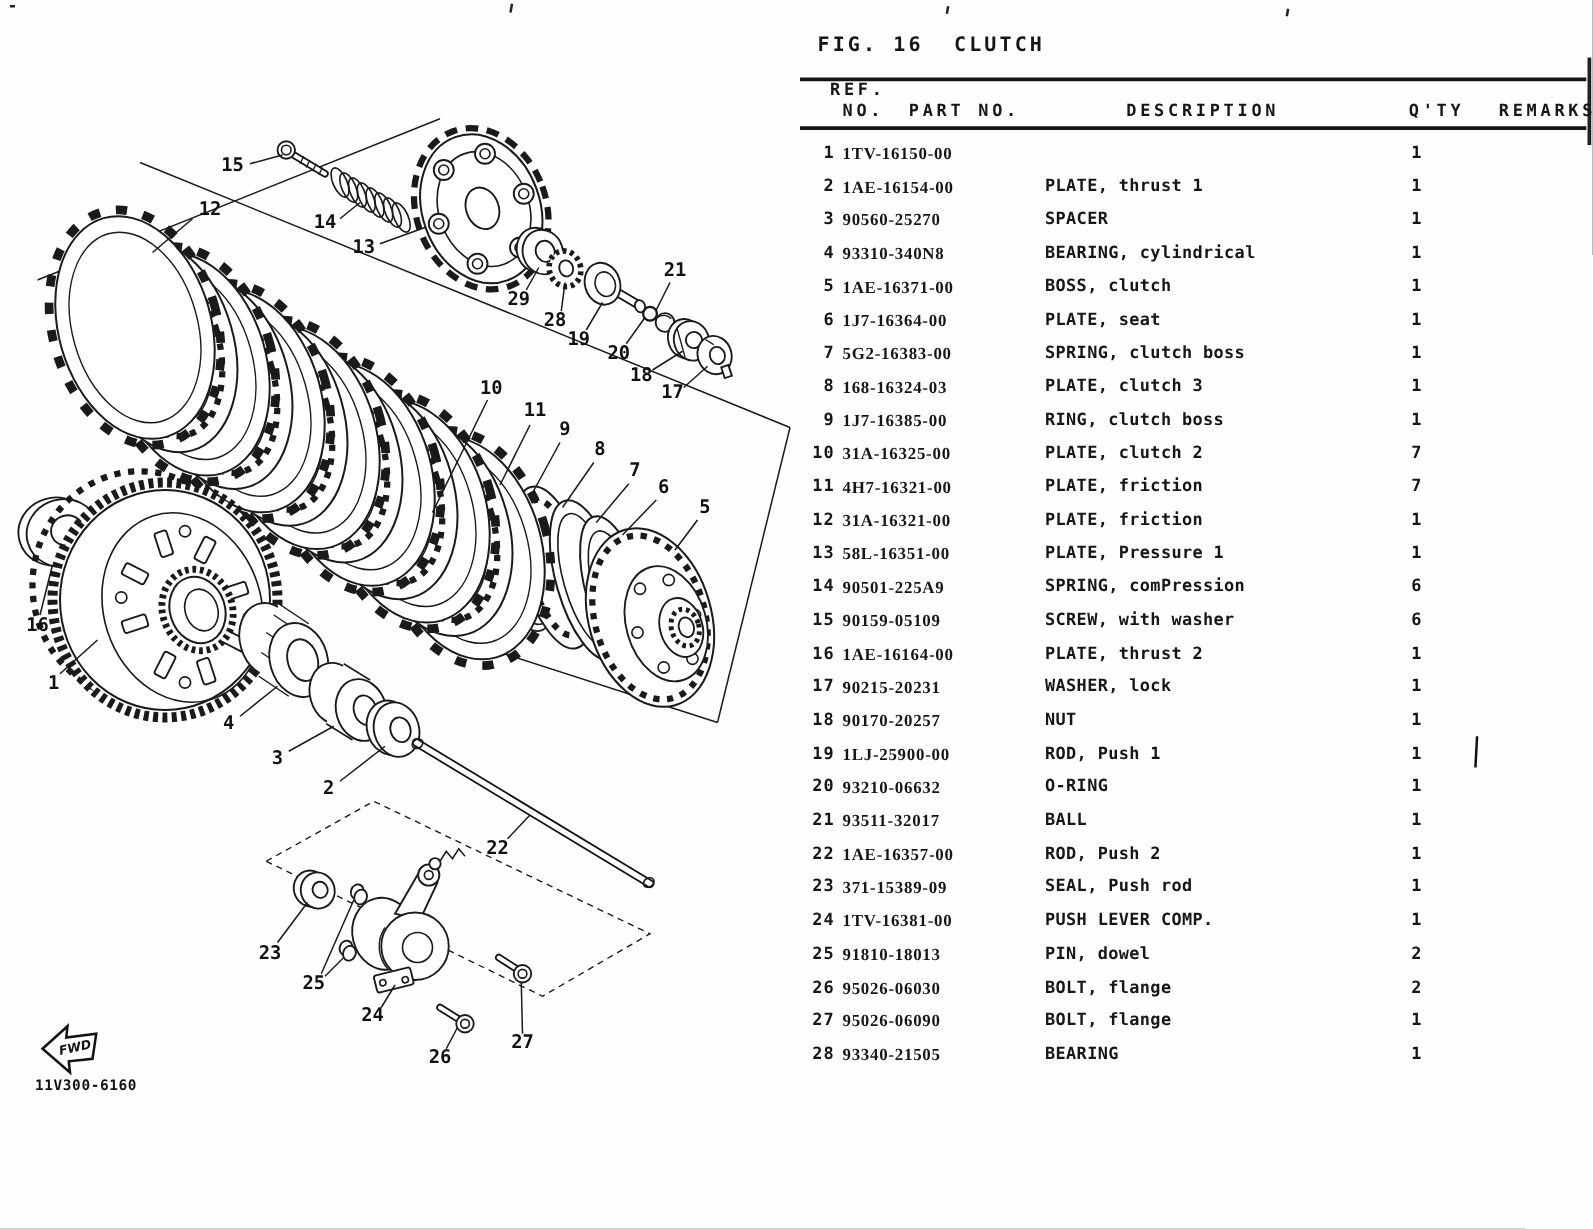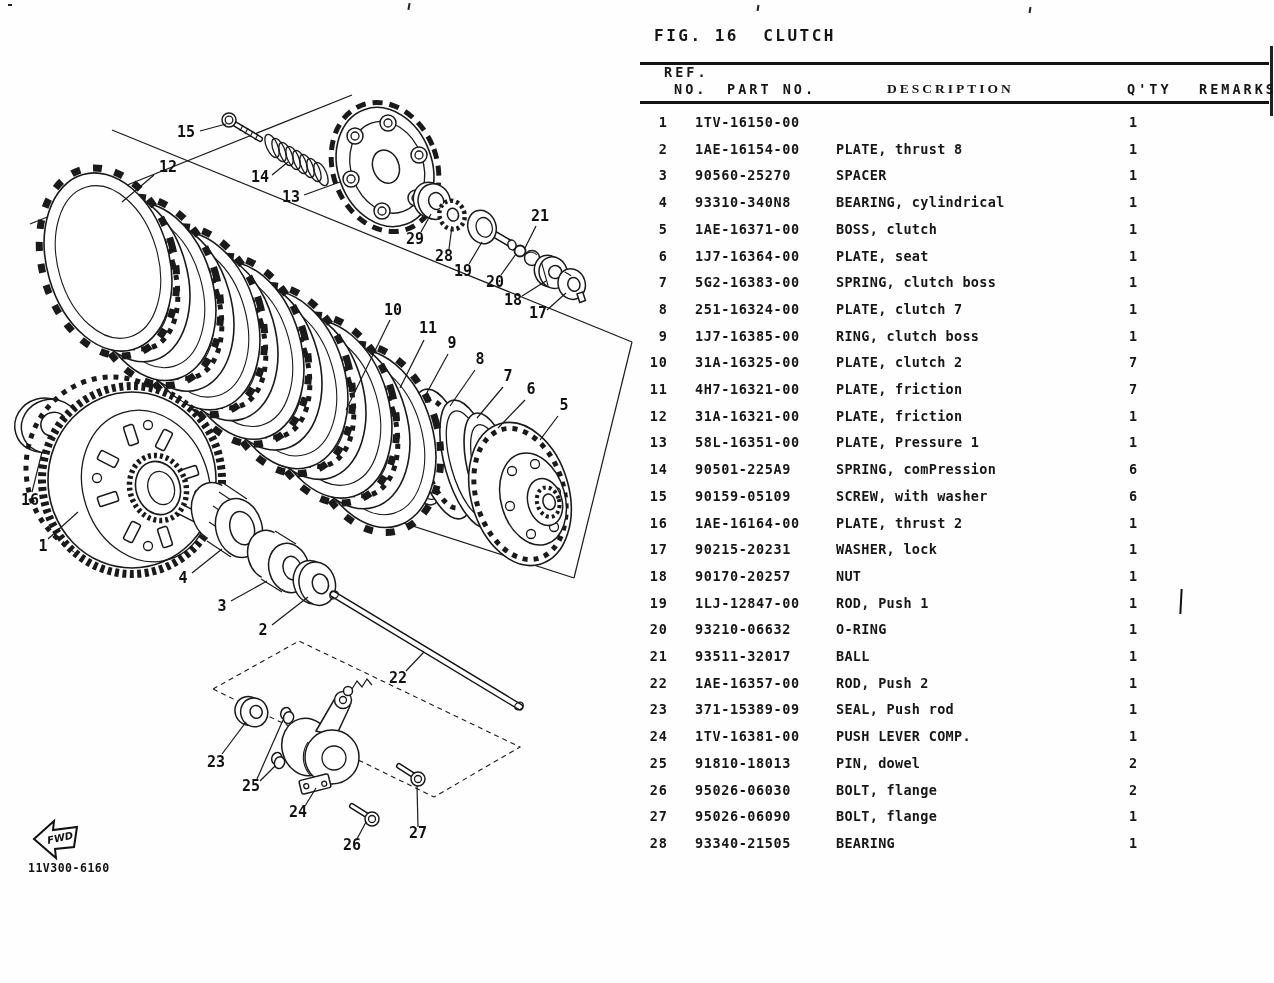--- a/index.html
+++ b/index.html
@@ -14,28 +14,28 @@
   .table-wrap{position:absolute;left:640px;top:0;width:634px;height:838px;}
   .fig-title{position:absolute;left:14px;top:26px;font-size:16px;font-weight:bold;
     letter-spacing:2.5px;white-space:pre;}
   .rule{position:absolute;left:0;width:629px;background:#141414;}
   .rule-1{top:62px;height:3px;}
   .rule-2{top:101px;height:3px;}
   .hdr{position:absolute;font-size:13.5px;font-weight:bold;letter-spacing:3px;white-space:pre;padding-left:21px;}
   .hdr-ref1{left:3px;top:64px;}
   .hdr-ref2{left:13px;top:81px;}
   .hdr-part{left:66px;top:81px;}
-  .hdr-desc{left:226px;top:81px;font-family:Liberation Serif, serif;}
+  .hdr-desc{left:240px;top:81px;}
   .hdr-qty{left:466px;top:81px;}
   .hdr-remarks{left:538px;top:81px;}
   #rows{position:absolute;left:0;top:0;width:634px;}
   .row{position:absolute;left:0;width:634px;height:27px;font-size:13.5px;font-weight:bold;}
   .row span{position:absolute;top:0;line-height:27px;white-space:pre;}
   .c-ref{left:0;width:28px;text-align:right;letter-spacing:1px;}
-  .c-part{left:55px;letter-spacing:0.6px;}
+  .c-part{left:34px;letter-spacing:0.6px;font-family:Liberation Serif, serif;}
   .c-desc{left:196px;letter-spacing:0.3px;}
   .c-qty{left:480px;width:26px;text-align:center;}
   .stray-mark{position:absolute;left:540px;top:589px;width:2px;height:25px;background:#111;transform:rotate(3deg);}
   
   .c9-box{position:absolute;left:567px;top:922px;width:104px;height:46px;border:2px solid #111;}
   .c9-inner{position:absolute;inset:2px;border:4px solid #111;display:flex;align-items:center;justify-content:center;}
   .c9-text{font-family:"Liberation Sans",sans-serif;font-weight:bold;font-size:23px;line-height:1;}
   .c9-text::first-letter{font-size:36px;}
   
   #diagram-svg{position:absolute;left:0;top:0;}
@@ -471,21 +471,21 @@
     <div class="rule rule-2"></div>
     <div id="rows">
         <div class="row" style="top: 109px;">
           <span class="c-ref">1</span>
           <span class="c-part">1TV-16150-00</span>
           <span class="c-qty">1</span>
         </div>
         <div class="row" style="top: 135.7px;">
           <span class="c-ref">2</span>
           <span class="c-part">1AE-16154-00</span>
-          <span class="c-desc">PLATE, thrust 8</span>
+          <span class="c-desc">PLATE, thrust 1</span>
           <span class="c-qty">1</span>
         </div>
         <div class="row" style="top: 162.4px;">
           <span class="c-ref">3</span>
           <span class="c-part">90560-25270</span>
           <span class="c-desc">SPACER</span>
           <span class="c-qty">1</span>
         </div>
         <div class="row" style="top: 189.1px;">
           <span class="c-ref">4</span>
@@ -506,22 +506,22 @@
           <span class="c-qty">1</span>
         </div>
         <div class="row" style="top: 269.2px;">
           <span class="c-ref">7</span>
           <span class="c-part">5G2-16383-00</span>
           <span class="c-desc">SPRING, clutch boss</span>
           <span class="c-qty">1</span>
         </div>
         <div class="row" style="top: 295.9px;">
           <span class="c-ref">8</span>
-          <span class="c-part">251-16324-00</span>
-          <span class="c-desc">PLATE, clutch 7</span>
+          <span class="c-part">168-16324-03</span>
+          <span class="c-desc">PLATE, clutch 3</span>
           <span class="c-qty">1</span>
         </div>
         <div class="row" style="top: 322.6px;">
           <span class="c-ref">9</span>
           <span class="c-part">1J7-16385-00</span>
           <span class="c-desc">RING, clutch boss</span>
           <span class="c-qty">1</span>
         </div>
         <div class="row" style="top: 349.3px;">
           <span class="c-ref">10</span>
@@ -572,21 +572,21 @@
           <span class="c-qty">1</span>
         </div>
         <div class="row" style="top: 562.9px;">
           <span class="c-ref">18</span>
           <span class="c-part">90170-20257</span>
           <span class="c-desc">NUT</span>
           <span class="c-qty">1</span>
         </div>
         <div class="row" style="top: 589.6px;">
           <span class="c-ref">19</span>
-          <span class="c-part">1LJ-12847-00</span>
+          <span class="c-part">1LJ-25900-00</span>
           <span class="c-desc">ROD, Push 1</span>
           <span class="c-qty">1</span>
         </div>
         <div class="row" style="top: 616.3px;">
           <span class="c-ref">20</span>
           <span class="c-part">93210-06632</span>
           <span class="c-desc">O-RING</span>
           <span class="c-qty">1</span>
         </div>
         <div class="row" style="top: 643px;">

